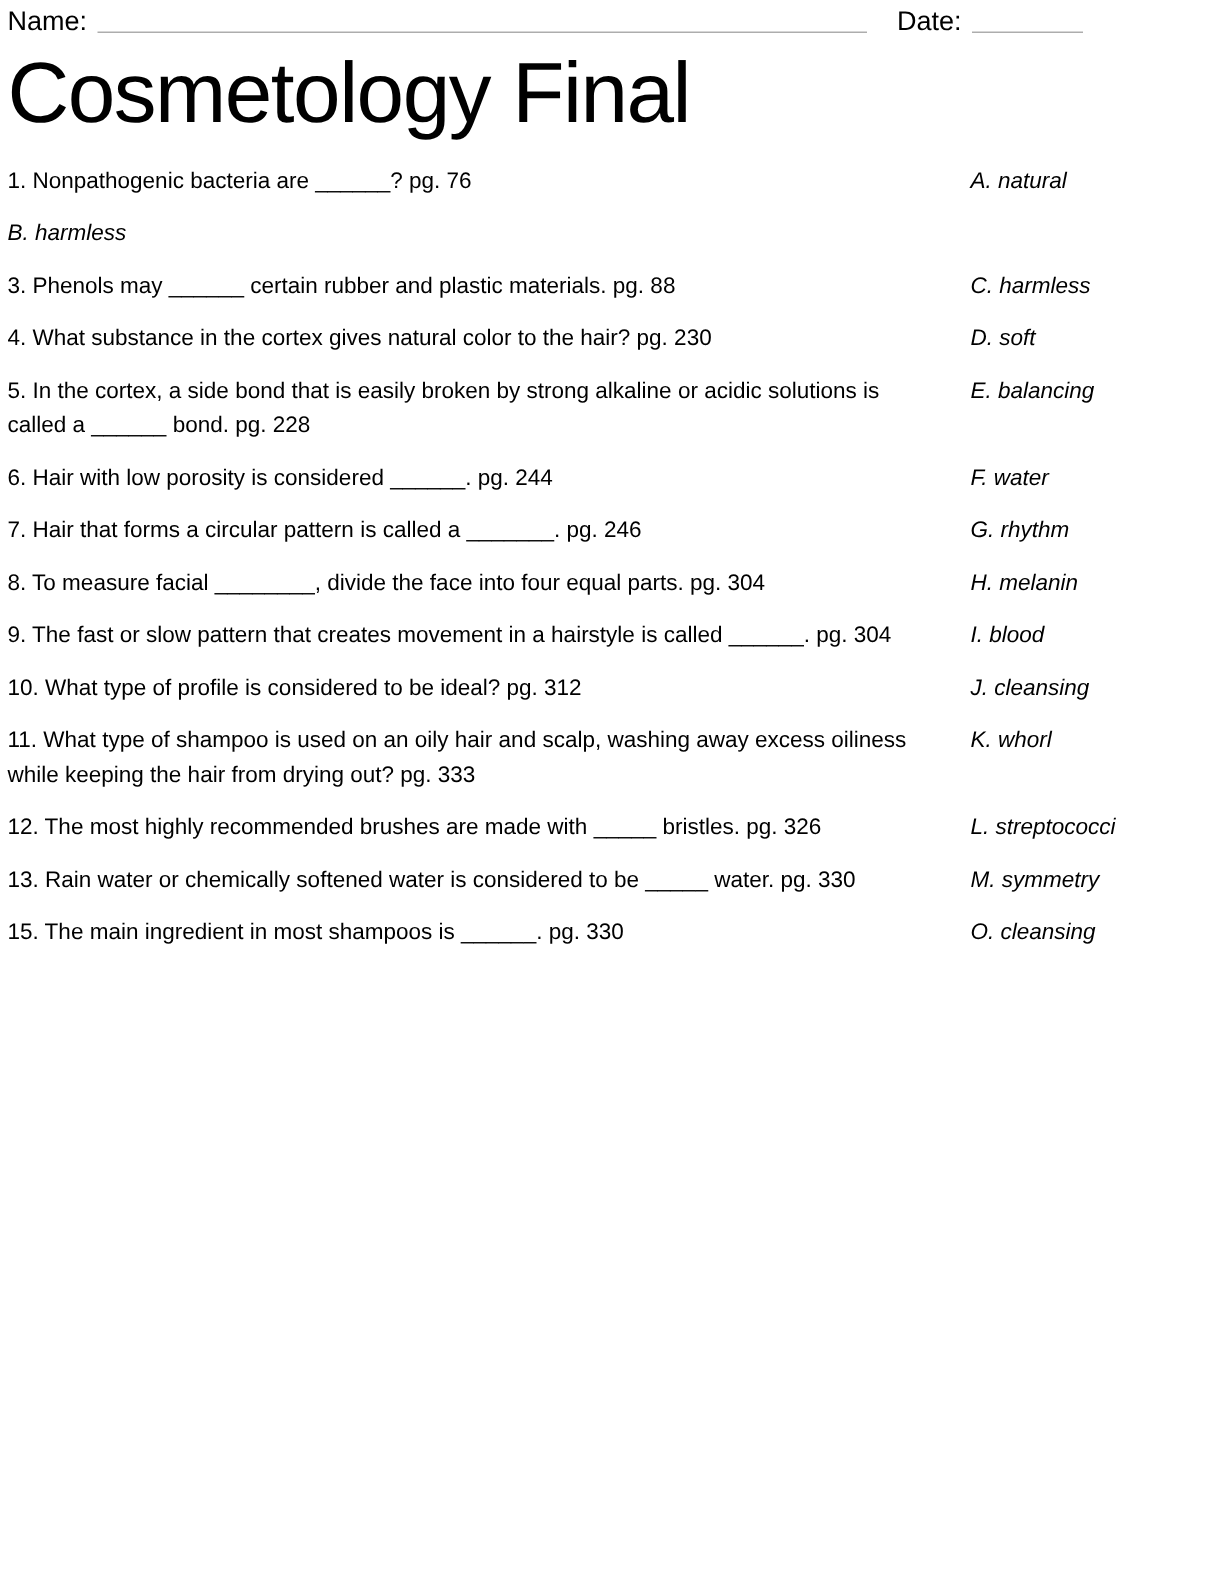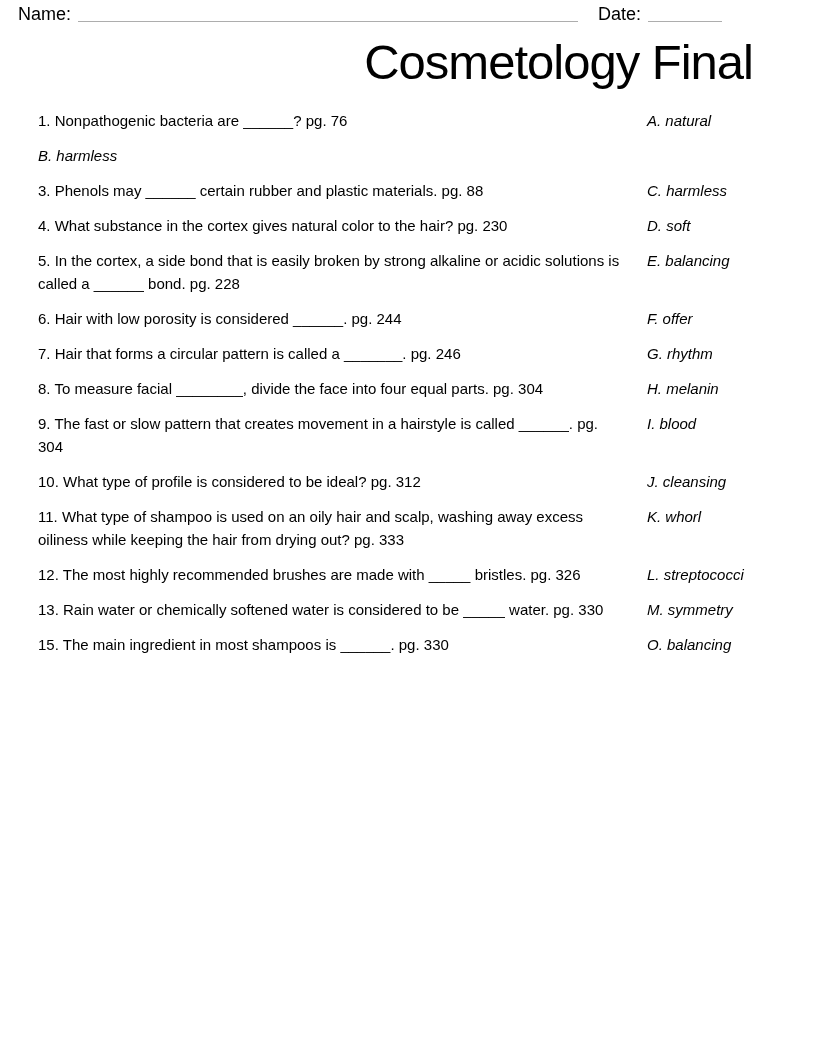--- a/index.html
+++ b/index.html
@@ -9,21 +9,21 @@
     height: 1056px;
     background: #ffffff;
     color: #000000;
     font-family: "Liberation Sans", "DejaVu Sans", sans-serif;
     overflow: hidden;
   }
   .page {
     position: relative;
     width: 753px;
     height: 1056px;
-    padding: 4px 0 0 18px;
+    padding: 4px 0 0 5px;
   }
   
   .header-row {
     display: flex;
     align-items: flex-end;
     padding-right: 31px;
     font-size: 18px;
     line-height: 20px;
   }
   .hdr-label { flex: 0 0 auto; }
@@ -33,28 +33,28 @@
     flex: 1 1 auto;
     margin: 0 20px 2px 7px;
   }
   .blank-line.date {
     flex: 0 0 74px;
     margin-right: 0;
   }
   
   .title {
     margin: 7px 0 16px 0;
-    text-align: right;
-    font-size: 49px;
+    text-align: left;
+    font-size: 57px;
     font-weight: 400;
     line-height: 62px;
     letter-spacing: -1px;
   }
   
-  .qa-list { padding: 0; margin-left: 20px; }
+  .qa-list { padding: 0; }
   .qa-row {
     display: flex;
     align-items: flex-start;
     margin-bottom: 12px;
   }
   .question {
     flex: 1 1 auto;
     margin: 0 24px 0 0;
     font-size: 15px;
     line-height: 23px;
@@ -97,21 +97,21 @@
     <div class="qa-row">
       <p class="question">4. What substance in the cortex gives natural color to the hair? pg. 230</p>
       <p class="answer">D. soft</p>
     </div>
     <div class="qa-row">
       <p class="question">5. In the cortex, a side bond that is easily broken by strong alkaline or acidic solutions is called a ______ bond. pg. 228</p>
       <p class="answer">E. balancing</p>
     </div>
     <div class="qa-row">
       <p class="question">6. Hair with low porosity is considered ______. pg. 244</p>
-      <p class="answer">F. offer</p>
+      <p class="answer">F. water</p>
     </div>
     <div class="qa-row">
       <p class="question">7. Hair that forms a circular pattern is called a _______. pg. 246</p>
       <p class="answer">G. rhythm</p>
     </div>
     <div class="qa-row">
       <p class="question">8. To measure facial ________, divide the face into four equal parts. pg. 304</p>
       <p class="answer">H. melanin</p>
     </div>
     <div class="qa-row">
@@ -129,17 +129,17 @@
     <div class="qa-row">
       <p class="question">12. The most highly recommended brushes are made with _____ bristles. pg. 326</p>
       <p class="answer">L. streptococci</p>
     </div>
     <div class="qa-row">
       <p class="question">13. Rain water or chemically softened water is considered to be _____ water. pg. 330</p>
       <p class="answer">M. symmetry</p>
     </div>
     <div class="qa-row">
       <p class="question">15. The main ingredient in most shampoos is ______. pg. 330</p>
-      <p class="answer">O. balancing</p>
+      <p class="answer">O. cleansing</p>
     </div>
   </div>
 
 </div>
 
 </body></html>

